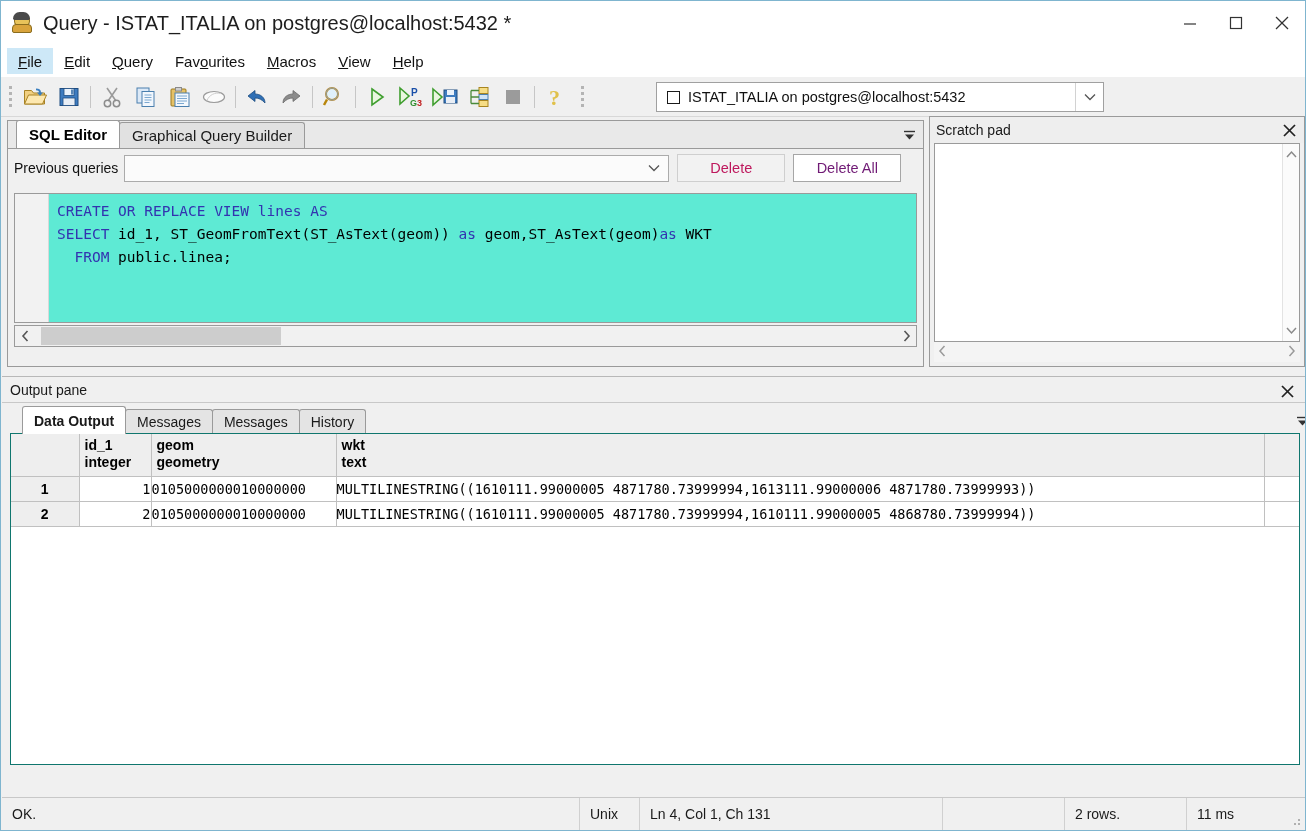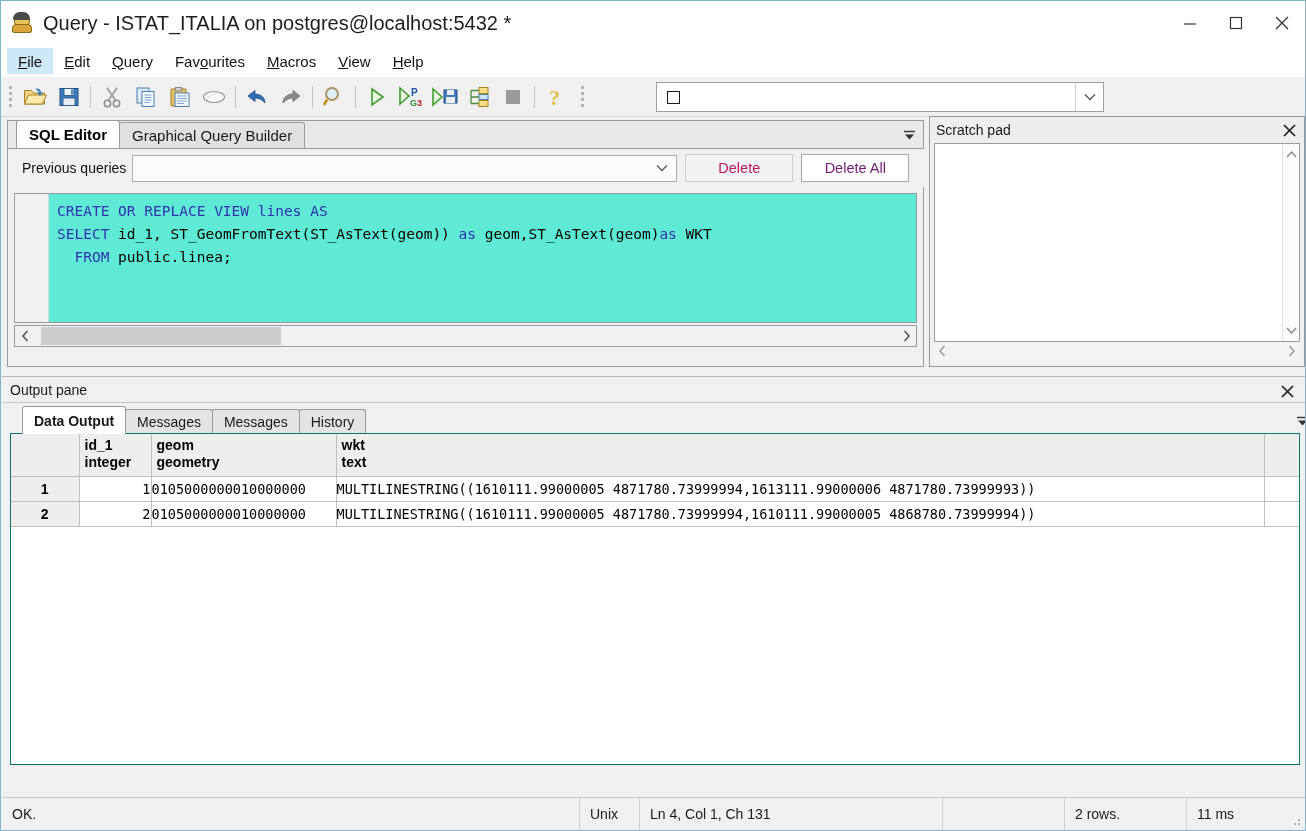--- a/index.html
+++ b/index.html
@@ -115,21 +115,21 @@
   }
   .tab.selected {
     background: #ffffff; font-weight: bold; height: 28px; color: #000;
     position: relative; z-index: 2;
   }
   .tabstrip-menu {
     position: absolute; right: 6px; top: 6px; width: 16px; height: 16px;
     display: flex; align-items: center; justify-content: center;
   }
   .prevq-row {
-    position: absolute; left: 8px; top: 28px; width: 915px; height: 38px;
+    position: absolute; left: 0; top: 28px; width: 915px; height: 38px;
     background: #f0f0f0; display: flex; align-items: center;
   }
   .prevq-label { font-size: 14px; margin-left: 6px; margin-right: 6px; color: #111; white-space: nowrap; }
   .prevq-combo {
     width: 545px; height: 27px; background: #fbfbfb; border: 1px solid #ababab;
     position: relative;
   }
   .prevq-combo .combo-arrow { height: 25px; border-left: none; background: transparent; }
   .btn {
     height: 28px; min-width: 108px; margin-left: 8px;
@@ -442,20 +442,21 @@
     <div class="gripper">
         <i></i>
         <i></i>
         <i></i>
         <i></i>
       </div>
   </div>
 
   <div class="conn-combo">
     <div class="conn-box"></div>
+    <div class="conn-label">ISTAT_ITALIA on postgres@localhost:5432</div>
     <div class="combo-arrow">
       <svg width="12" height="8" viewBox="0 0 12 8">
           <path d="M1 1.5L6 6.5 11 1.5" stroke="#555" stroke-width="1.3" fill="none"></path>
         </svg>
     </div>
   </div>
 
   <div class="editor-panel">
     <div class="tabstrip">
       <div class="tab selected">SQL Editor</div>

